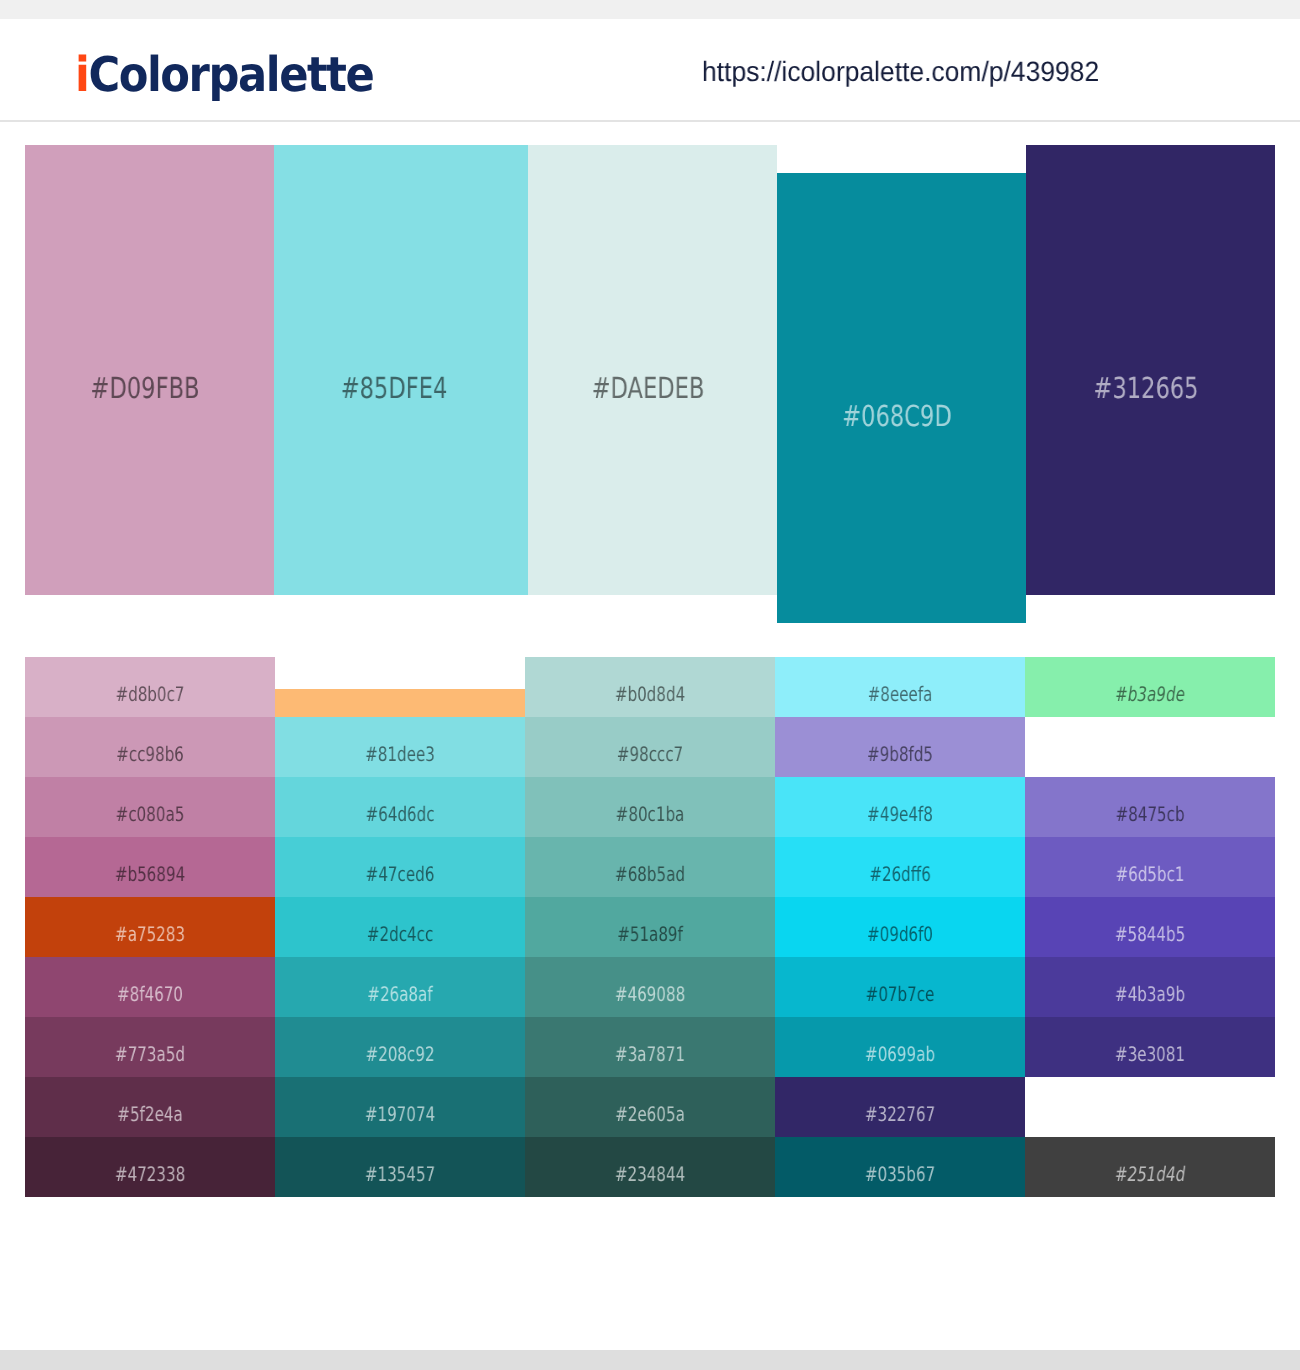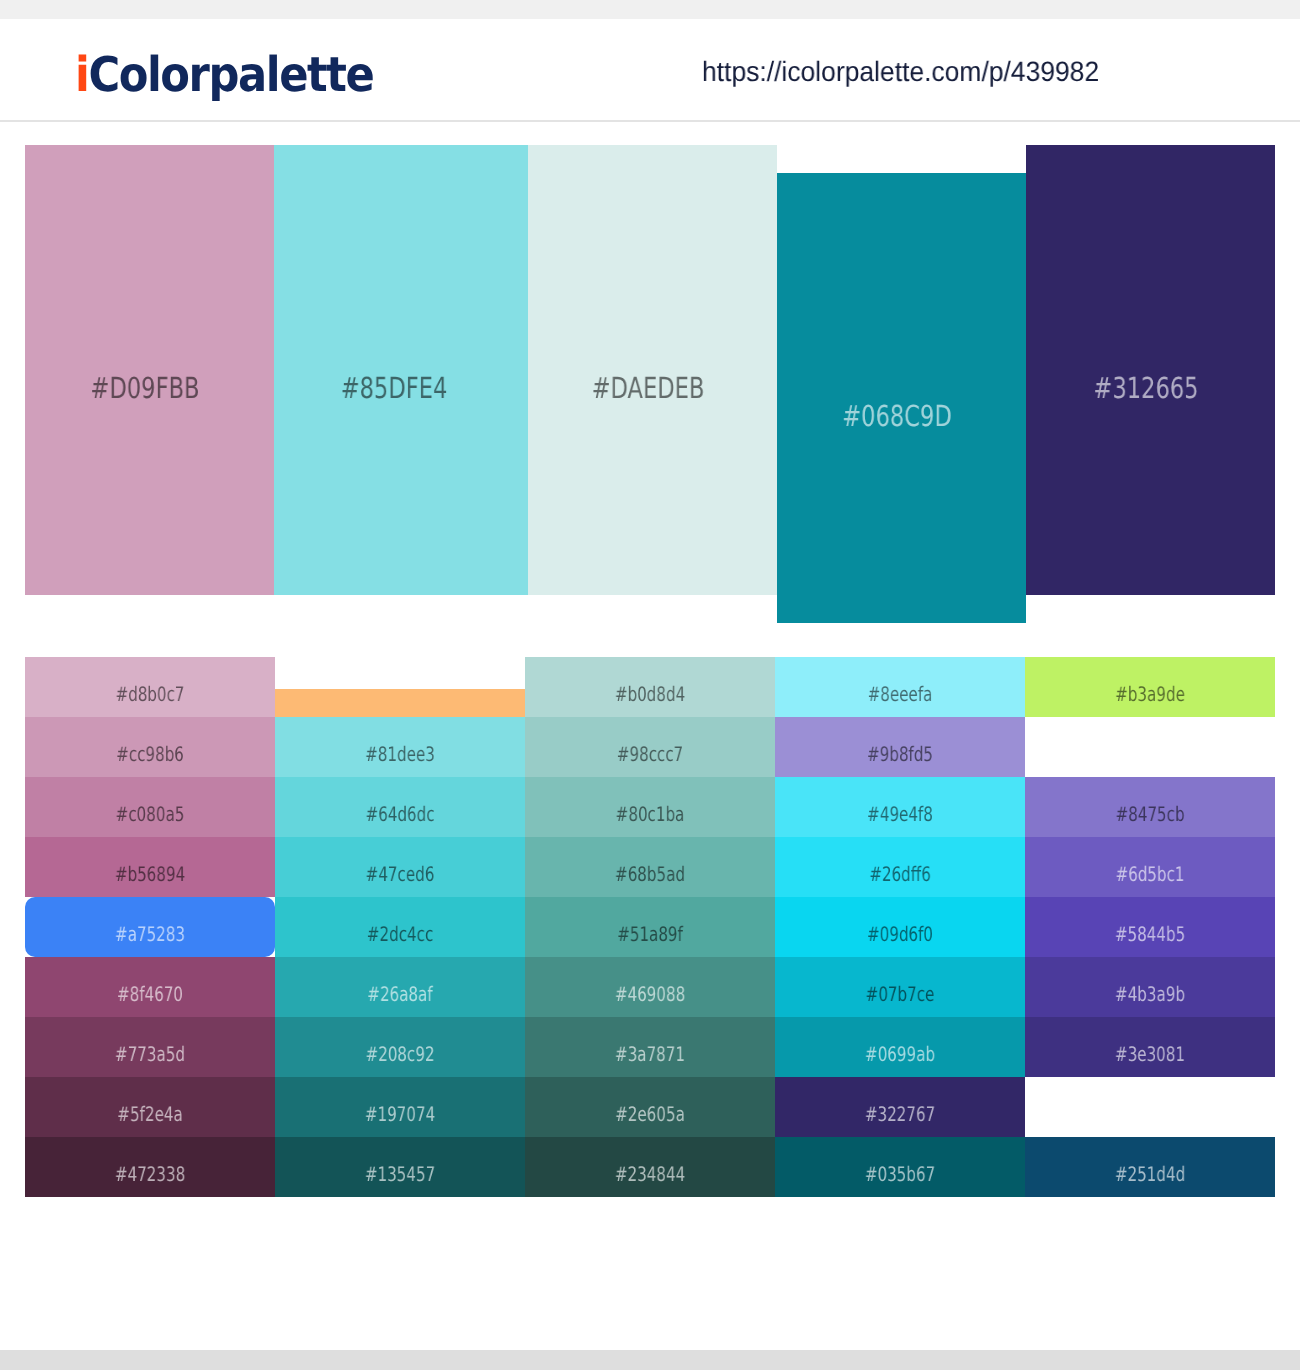--- a/index.html
+++ b/index.html
@@ -75,21 +75,21 @@
         </div>
         <div class="tc" style="background: #fdba74; margin-top: 32px;">
           <span style="color: rgba(0, 0, 0, 0.55);">#9ee5e9</span>
         </div>
         <div class="tc" style="background: rgb(176, 216, 212);">
           <span style="color: rgba(0, 0, 0, 0.55);">#b0d8d4</span>
         </div>
         <div class="tc" style="background: rgb(142, 238, 250);">
           <span style="color: rgba(0, 0, 0, 0.55);">#8eeefa</span>
         </div>
-        <div class="tc" style="background: #bef264;">
+        <div class="tc" style="background: #86efac; font-style: italic;">
           <span style="color: rgba(0, 0, 0, 0.55);">#b3a9de</span>
         </div>
       </div>
     <div class="trow">
         <div class="tc" style="background: rgb(204, 152, 182);">
           <span style="color: rgba(0, 0, 0, 0.55);">#cc98b6</span>
         </div>
         <div class="tc" style="background: rgb(129, 222, 227);">
           <span style="color: rgba(0, 0, 0, 0.55);">#81dee3</span>
         </div>
@@ -128,21 +128,21 @@
           <span style="color: rgba(0, 0, 0, 0.55);">#68b5ad</span>
         </div>
         <div class="tc" style="background: rgb(38, 223, 246);">
           <span style="color: rgba(0, 0, 0, 0.55);">#26dff6</span>
         </div>
         <div class="tc" style="background: rgb(109, 91, 193);">
           <span style="color: rgba(255, 255, 255, 0.64);">#6d5bc1</span>
         </div>
       </div>
     <div class="trow">
-        <div class="tc" style="background: #3b82f6; border-radius: 10px;">
+        <div class="tc" style="background: #c2410c;">
           <span style="color: rgba(255, 255, 255, 0.64);">#a75283</span>
         </div>
         <div class="tc" style="background: rgb(45, 196, 204);">
           <span style="color: rgba(0, 0, 0, 0.55);">#2dc4cc</span>
         </div>
         <div class="tc" style="background: rgb(81, 168, 159);">
           <span style="color: rgba(0, 0, 0, 0.55);">#51a89f</span>
         </div>
         <div class="tc" style="background: rgb(9, 214, 240);">
           <span style="color: rgba(0, 0, 0, 0.55);">#09d6f0</span>
@@ -205,20 +205,20 @@
         </div>
         <div class="tc" style="background: rgb(19, 84, 87);">
           <span style="color: rgba(255, 255, 255, 0.64);">#135457</span>
         </div>
         <div class="tc" style="background: rgb(35, 72, 68);">
           <span style="color: rgba(255, 255, 255, 0.64);">#234844</span>
         </div>
         <div class="tc" style="background: rgb(3, 91, 103);">
           <span style="color: rgba(255, 255, 255, 0.64);">#035b67</span>
         </div>
-        <div class="tc" style="background: #0c4a6e;">
+        <div class="tc" style="background: #404040; font-style: italic;">
           <span style="color: rgba(255, 255, 255, 0.64);">#251d4d</span>
         </div>
       </div>
   </div>
 
   <div class="bottombar" style="background: rgb(222, 222, 222);"></div>
 </div>
 
 </body></html>

